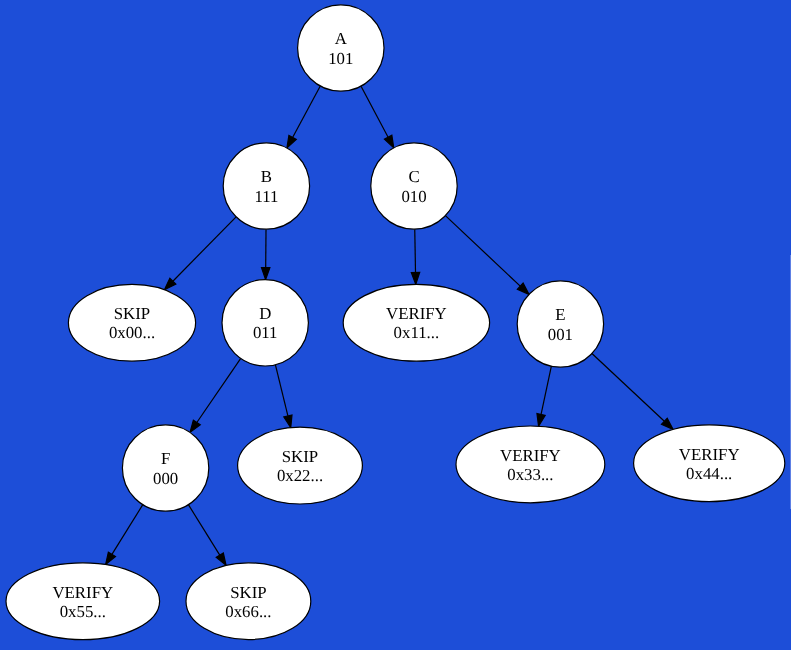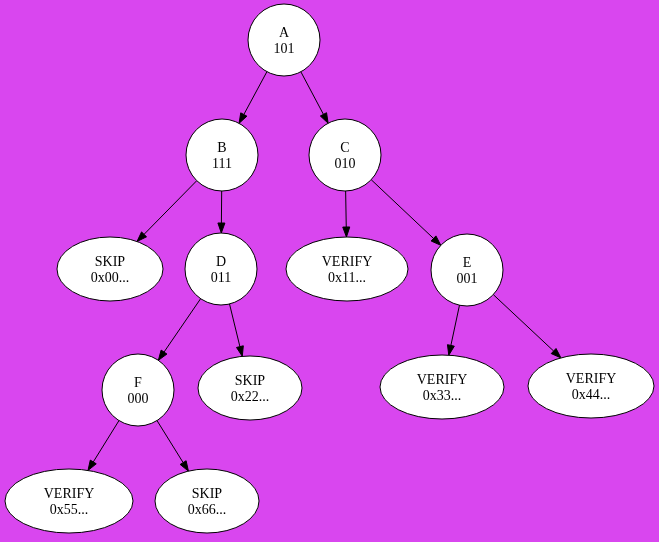--- a/index.html
+++ b/index.html
@@ -6,21 +6,21 @@
     margin: 0;
     padding: 0;
     background: #ffffff;
     width: 659px;
     height: 542px;
     overflow: hidden;
   }
   #diagram-root {
     width: 659px;
     height: 542px;
-    background: #d946ef;
+    background: #1d4ed8;
   }
   svg {
     display: block;
   }
   svg text {
     font-family: "Liberation Serif", "DejaVu Serif", serif;
     font-size: 14px;
     fill: #000000;
     text-anchor: middle;
   }

